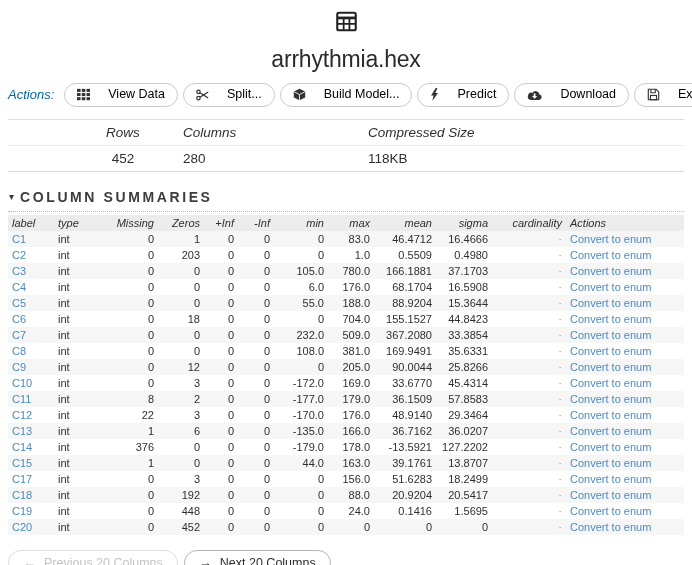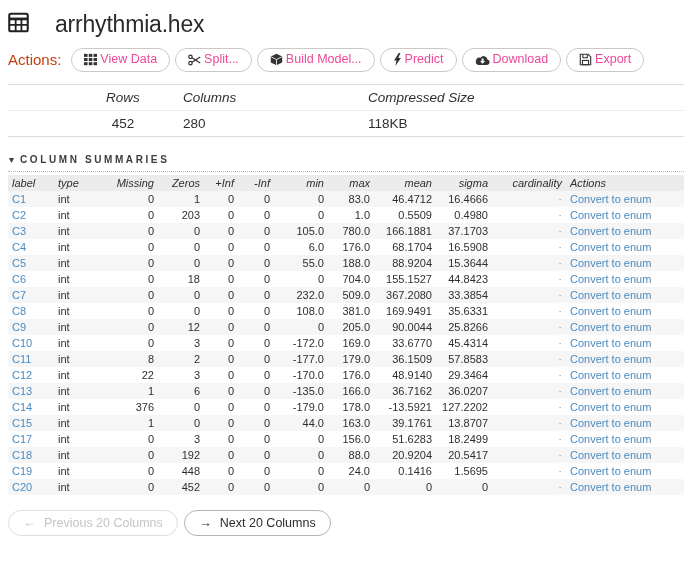--- a/index.html
+++ b/index.html
@@ -5,47 +5,47 @@
   * { box-sizing: border-box; }
   html,body { margin:0; padding:0; }
   body {
     width:692px; height:565px; overflow:hidden;
     background:#fff; color:#333;
     font-family:"Liberation Sans", sans-serif;
   }
   .page { padding:6px 8px 0 8px; }
 
   
-  .title-row { display:flex; align-items:center; gap:26px; padding:5px 0 9px 0; }
+  .title-row { display:flex; align-items:center; gap:10px; padding:5px 0 9px 0;flex-direction:column; }
   .title-text { font-size:23px; font-weight:500; color:#2b2b2b; letter-spacing:-0.2px; }
 
   
   .actions-row { display:flex; align-items:center; padding:1px 0 12px 0; }
-  .actions-label { font-size:15px; margin-right:10px; color:#c2410c; }
+  .actions-label { font-style:italic; font-size:13px; margin-right:10px; color:#0369a1; }
   .btn {
-    display:inline-flex; align-items:center; gap:3px;
+    display:inline-flex; align-items:center; gap:18px;
     border:1px solid #c9c9c9; border-radius:15px; background:#fff;
-    padding:4px 12px; font-size:12.5px; color:#ec4899;
+    padding:4px 12px; font-size:12.5px; color:#000000;
     font-family:inherit; line-height:1.1; margin-right:5px; cursor:pointer; white-space:nowrap;
   }
   .btn svg, .icn { display:block; flex:none; }
 
   
   .summary-table { width:100%; border-collapse:collapse; font-size:13.5px;
     border-top:1px solid #dcdcdc; border-bottom:1px solid #dcdcdc; }
   .summary-table th { font-style:italic; font-weight:normal; text-align:left;
     padding:5px 0; border-bottom:1px solid #ececec; color:#2f2f2f; }
   .summary-table td { padding:5px 0; color:#2f2f2f; }
   .summary-table th:first-child, .summary-table td:first-child { padding-left:55px;text-align:center; }
 
   
   .section-heading { display:flex; align-items:center; gap:6px; margin-top:13px;
     padding:4px 0 6px 1px; border-bottom:1px dotted #b3b3b3; cursor:pointer; }
   .section-heading .caret { font-size:10px; color:#3c3c3c; }
-  .section-title { font-size:10px; font-weight:bold; letter-spacing:2.6px; color:#3c3c3c; }
+  .section-title { font-size:14px; font-weight:bold; letter-spacing:2.6px; color:#3c3c3c; }
 
   
   .data-table { width:100%; border-collapse:collapse; table-layout:fixed;
     font-family:Liberation Sans, sans-serif; font-size:11px; margin-top:3px; color:#2f2f2f; }
   .data-table th { font-style:italic; font-weight:normal; background:var(--header-bg,#ececec);
     padding:2px 4px; white-space:nowrap; overflow:hidden; }
   .data-table td { padding:2px 4px; white-space:nowrap; overflow:hidden; }
   .data-table tbody tr:nth-child(odd) td { background:var(--stripe,#f6f6f6); }
   .ta-l { text-align:left; } .ta-r { text-align:right; }
   .link { color:var(--link,#4a8bc2); cursor:pointer; }

